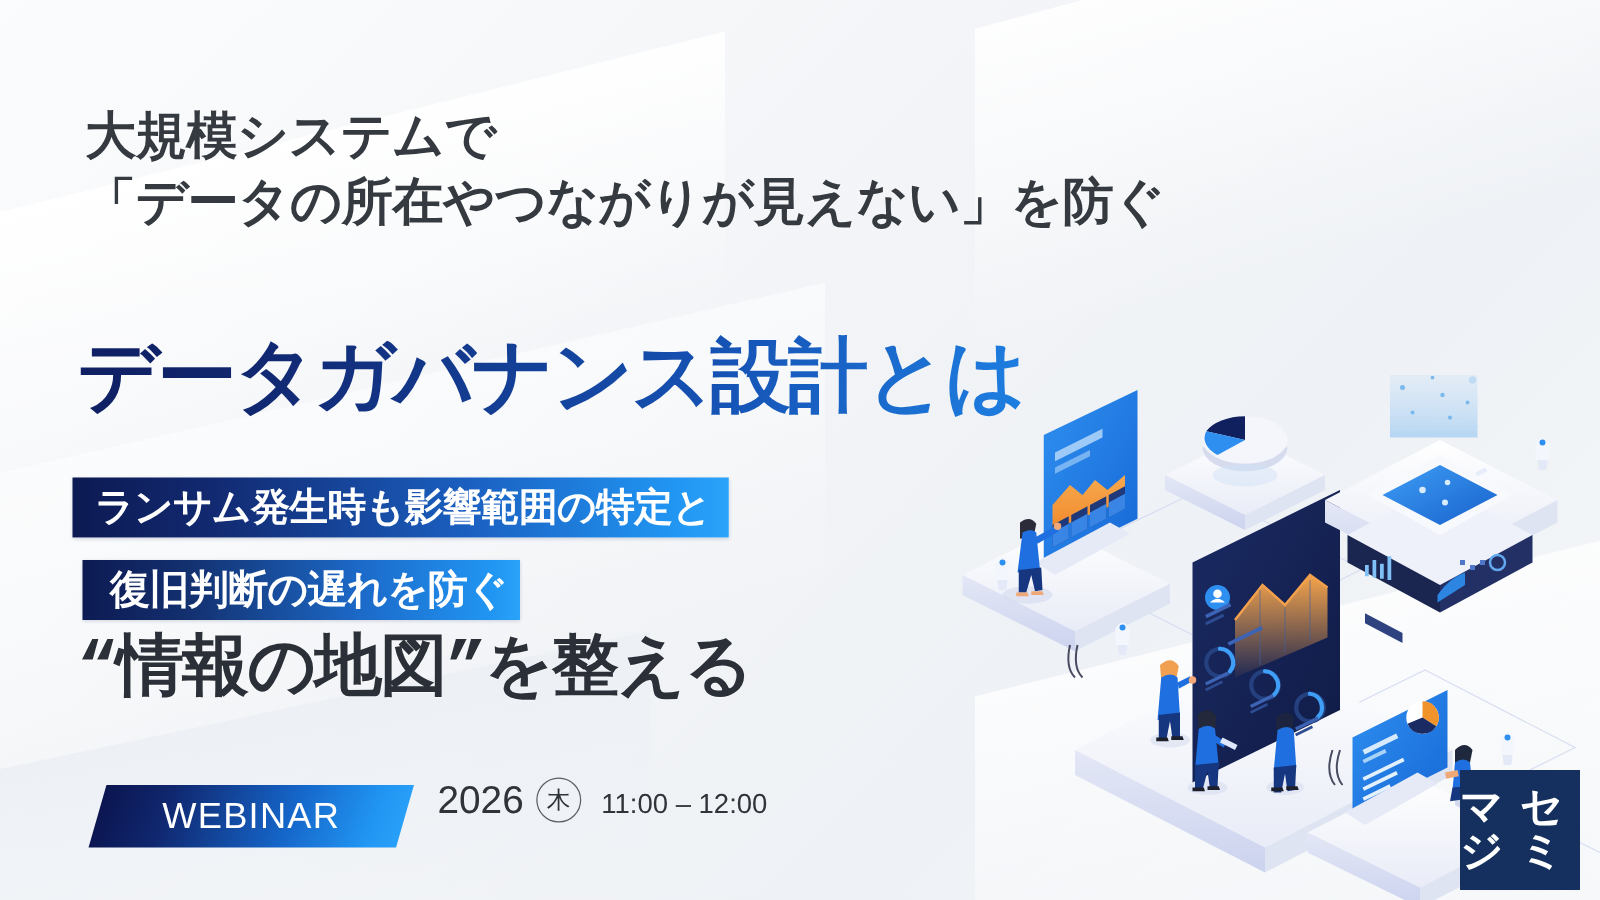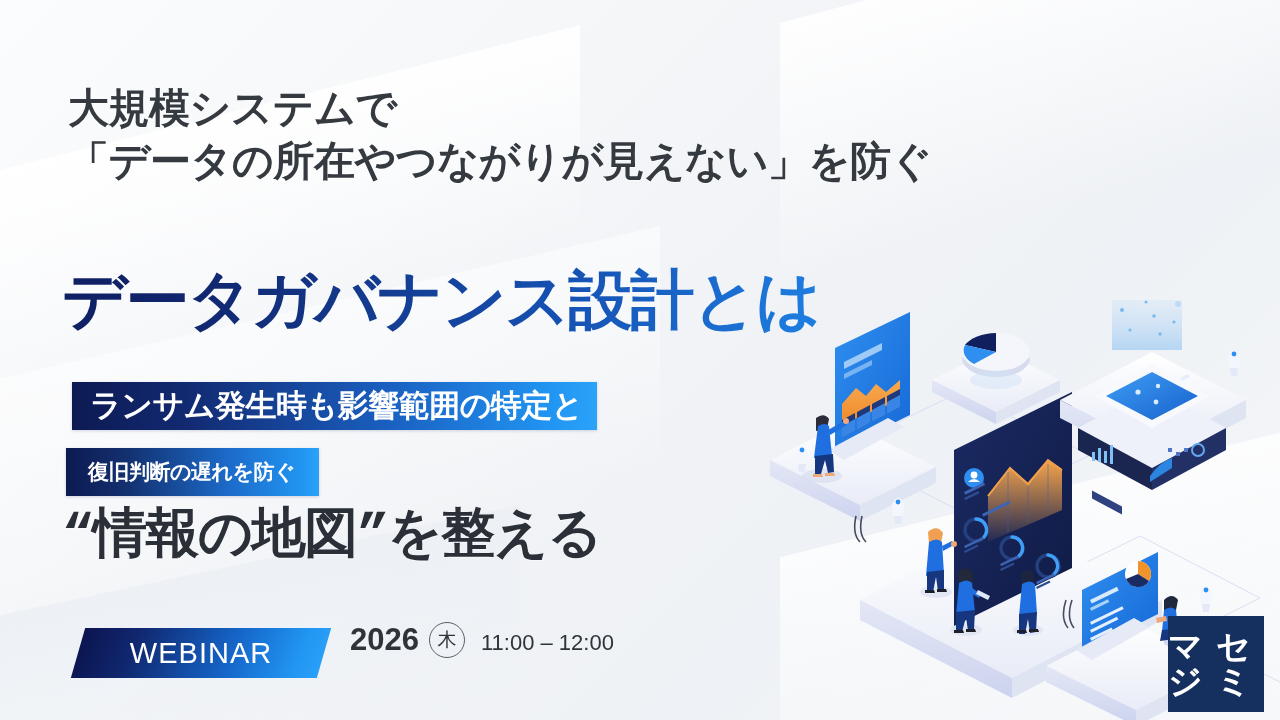--- a/index.html
+++ b/index.html
@@ -67,27 +67,27 @@
     white-space:nowrap;
   }
 
   
   .band{
     position:absolute;display:flex;align-items:center;
     color:#fff;font-weight:800;letter-spacing:-0.5px;
     box-shadow:0 1px 3px rgba(20,40,90,.18);
   }
   .band-1{
-    left:72px;top:382px;height:48px;padding:0 14px 0 18px;
+    left:58px;top:382px;height:48px;padding:0 14px 0 18px;
     font-size:31px;
     background:linear-gradient(90deg,#0d1a52 0%,#122a72 22%,#1a5fc0 60%,#2196f3 92%,#2ba3f9 100%);
   }
   .band-2{
-    left:66px;top:448px;height:48px;padding:0 24px 0 22px;
-    font-size:21px;
+    left:66px;top:448px;height:48px;padding:0 10px 0 22px;
+    font-size:32px;
     background:linear-gradient(90deg,#0d1a52 0%,#13306f 24%,#1c6ac9 64%,#2196f3 94%,#2ba3f9 100%);
   }
 
   .tagline{
     position:absolute;left:62px;top:506px;width:760px;
     color:#2b3038;font-weight:900;font-size:54px;line-height:1.15;
     letter-spacing:-1.5px;white-space:nowrap;
     text-shadow:0 1px 0 rgba(255,255,255,.5);
     font-family:Liberation Mono, monospace;
   }
@@ -101,21 +101,21 @@
   }
   .webinar-badge span{
     display:block;transform:skewX(16deg);
     color:#fff;font-size:29px;font-weight:400;letter-spacing:1px;
     text-align:center;line-height:50px;
   }
   .date-line{
     position:absolute;left:350px;top:-4px;height:58px;
     display:flex;align-items:baseline;color:#2f343b;white-space:nowrap;
   }
-  .date-year{font-size:31px;font-weight:700;letter-spacing:0px;position:relative;top:-2px;text-align:right;}
+  .date-year{font-size:31px;font-weight:400;letter-spacing:0px;position:relative;top:-2px;text-align:right;}
   .date-day{font-size:57px;font-weight:300;letter-spacing:-1px;margin-left:12px;position:relative;top:2px;}
   .date-dow{
     display:inline-flex;align-items:center;justify-content:center;
     width:34px;height:34px;border:1.6px solid #5a6068;border-radius:50%;
     font-size:19px;font-weight:400;color:#2f343b;margin-left:10px;
     position:relative;top:-6px;
   }
   .date-time{font-size:22px;font-weight:400;margin-left:16px;letter-spacing:0px;position:relative;top:-2px;}
 
   

